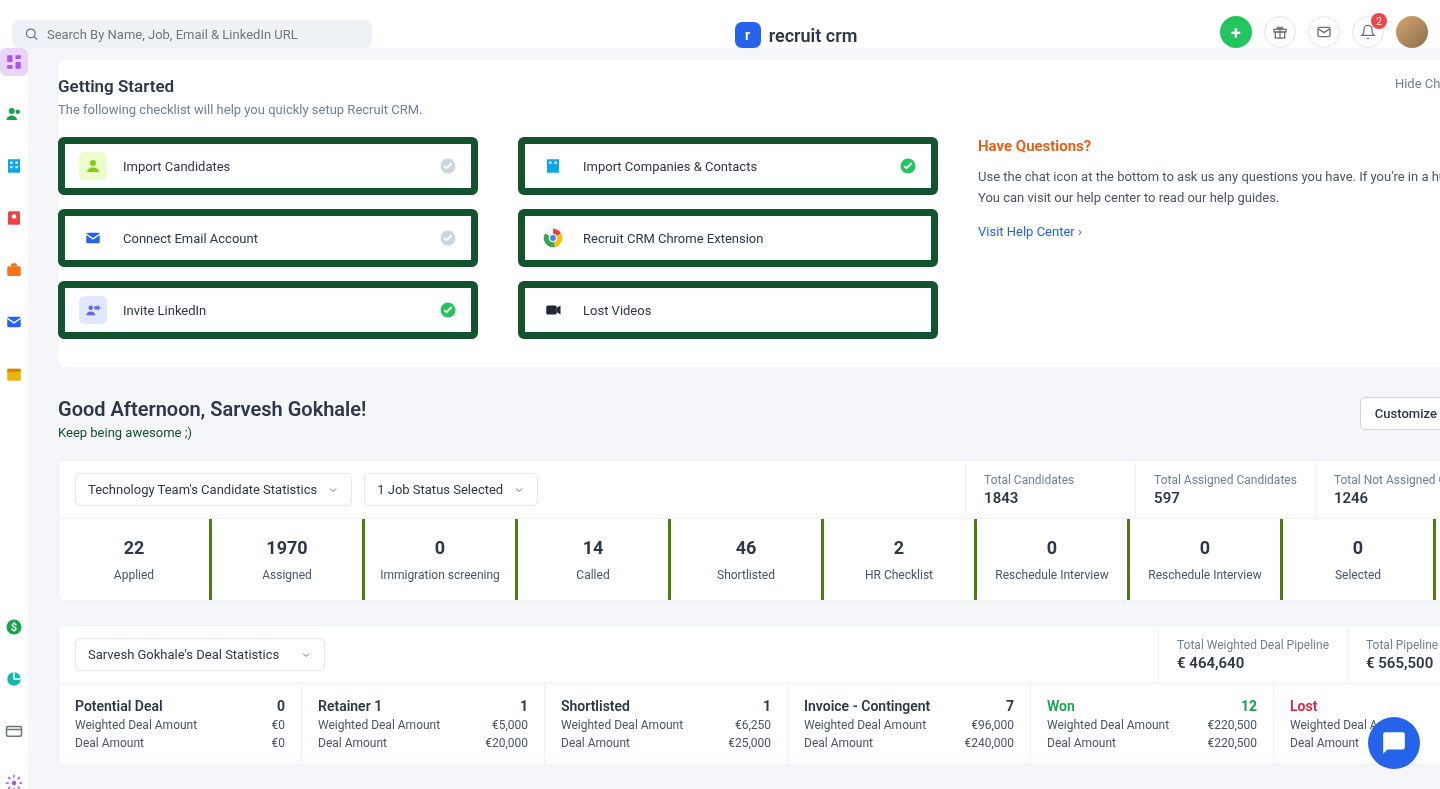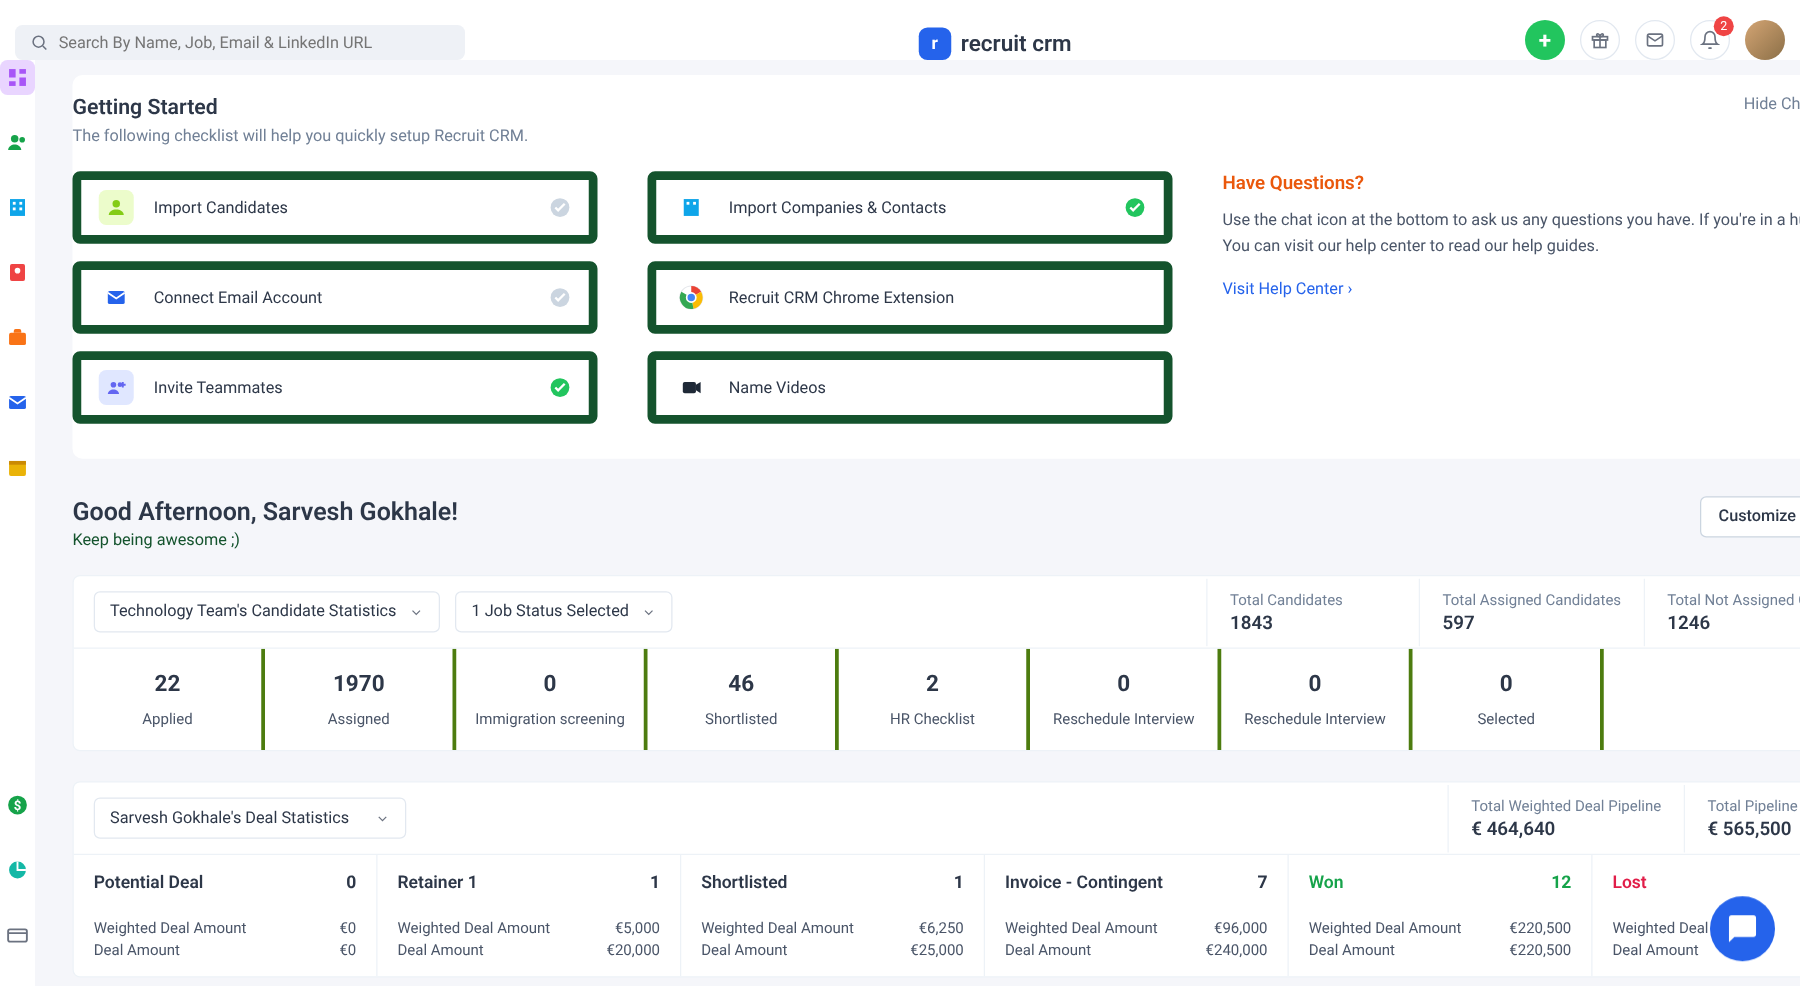--- a/index.html
+++ b/index.html
@@ -49,21 +49,21 @@
 .tot-cell .val{font-size:15px;font-weight:600;color:#2d3748;margin-top:2px}
 .stat-row{display:flex;overflow-x:hidden}
 .stat-cell{flex:0 0 153px;text-align:center;padding:18px 6px;border-right:3px solid #4d7c0f}
 .stat-cell .num{font-size:18px;font-weight:700;color:#2d3748}
 .stat-cell .lbl{font-size:12px;color:#4a5568;margin-top:10px}
 .deal-row{display:flex;overflow-x:hidden}
 .deal-cell{flex:0 0 243px;border-right:1px solid #edf2f7;padding:14px 16px}
 .deal-cell.won .dh-name{color:#16a34a}
 .deal-cell.won .dh-cnt{color:#16a34a}
 .deal-cell.lost .dh-name{color:#e11d48}
-.deal-head{display:flex;justify-content:space-between;align-items:center;margin-bottom:21px}
+.deal-head{display:flex;justify-content:space-between;align-items:center;margin-bottom:4px}
 .dh-name{font-size:14px;font-weight:600;color:#2d3748}
 .dh-cnt{font-size:14px;font-weight:700;color:#2d3748}
 .deal-line{display:flex;justify-content:space-between;font-size:12px;color:#4a5568;margin-top:4px}
 .chat-bubble{position:fixed;bottom:20px;right:20px;width:52px;height:52px;border-radius:50%;background:#2563eb;display:flex;align-items:center;justify-content:center;cursor:pointer}
 svg{display:block}
 </style>
 </head>
 <body>
 
 <div class="topbar">
@@ -230,21 +230,21 @@
             <div class="gs-item">
               <div class="gs-icon" style="background:#e0e7ff">
                 <svg width="18" height="18" viewBox="0 0 24 24" fill="#6366f1">
                   <circle cx="9" cy="9" r="3"></circle>
                   <circle cx="16" cy="9" r="2.5"></circle>
                   <path d="M3 19c0-3 3-5 6-5s6 2 6 5"></path>
                   <line x1="19" y1="6" x2="19" y2="12" stroke="#6366f1" stroke-width="2"></line>
                   <line x1="16" y1="9" x2="22" y2="9" stroke="#6366f1" stroke-width="2"></line>
                 </svg>
               </div>
-              <div class="gs-label">Invite Teammates</div>
+              <div class="gs-label">Invite LinkedIn</div>
               <div class="gs-check">
                 <svg width="18" height="18" viewBox="0 0 24 24">
                   <circle cx="12" cy="12" r="10" fill="#22c55e"></circle>
                   <polyline points="7,12 10,15 17,8" fill="none" stroke="#fff" stroke-width="2.5"></polyline>
                 </svg>
               </div>
             </div>
           </div>
         <div class="gs-col" id="gs-right">
             <div class="gs-item">
@@ -277,21 +277,21 @@
               <div class="gs-label">Recruit CRM Chrome Extension</div>
               <div class="gs-check"></div>
             </div>
             <div class="gs-item">
               <div class="gs-icon" style="background:transparent">
                 <svg width="18" height="18" viewBox="0 0 24 24" fill="#1f2937">
                   <rect x="3" y="6" width="14" height="12" rx="2"></rect>
                   <polygon points="17,9 22,6 22,18 17,15"></polygon>
                 </svg>
               </div>
-              <div class="gs-label">Name Videos</div>
+              <div class="gs-label">Lost Videos</div>
               <div class="gs-check"></div>
             </div>
           </div>
         <div class="gs-help">
           <h4>Have Questions?</h4>
           <p>Use the chat icon at the bottom to ask us any questions you have. If you're in a hurry, You can visit our help center to read our help guides.</p>
           <a href="#"><span>Visit Help Center</span> ›</a>
         </div>
       </div>
     </div>
@@ -342,20 +342,24 @@
           </div>
           <div class="stat-cell">
             <div class="num">1970</div>
             <div class="lbl">Assigned</div>
           </div>
           <div class="stat-cell">
             <div class="num">0</div>
             <div class="lbl">Immigration screening</div>
           </div>
           <div class="stat-cell">
+            <div class="num">14</div>
+            <div class="lbl">Called</div>
+          </div>
+          <div class="stat-cell">
             <div class="num">46</div>
             <div class="lbl">Shortlisted</div>
           </div>
           <div class="stat-cell">
             <div class="num">2</div>
             <div class="lbl">HR Checklist</div>
           </div>
           <div class="stat-cell">
             <div class="num">0</div>
             <div class="lbl">Reschedule Interview</div>

